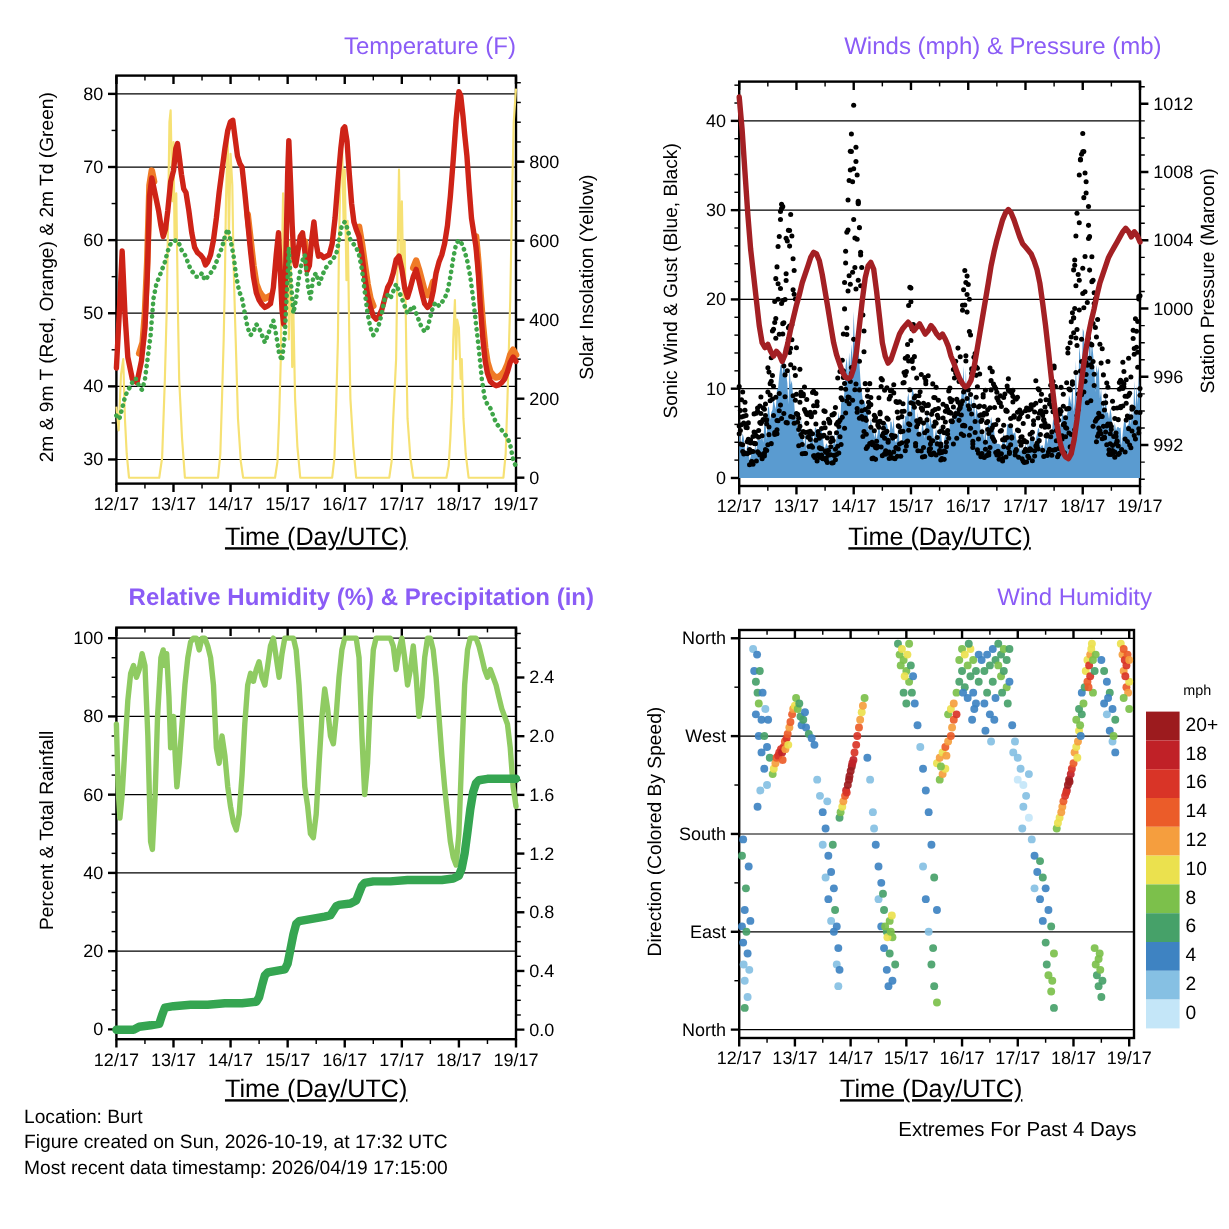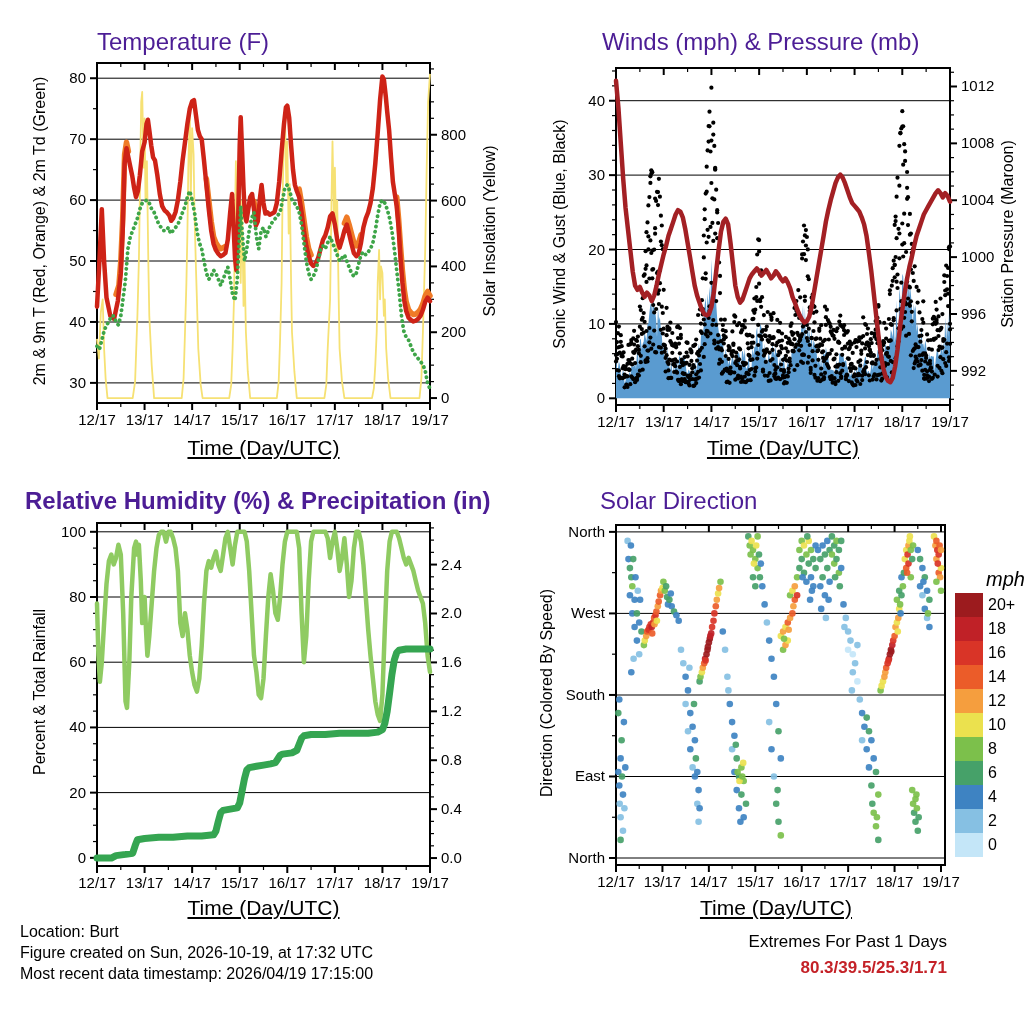--- a/index.html
+++ b/index.html
@@ -1,31 +1,31 @@
 <!DOCTYPE html>
 <html><head>
 <meta charset="utf-8">
 <style>
   html,body{margin:0;padding:0;background:#fff;}
   #page{position:relative;width:1024px;height:1024px;background:#fff;overflow:hidden;
         font-family:"Liberation Sans", sans-serif;color:#000;}
   #charts{position:absolute;left:0;top:0;}
-  .title{position:absolute;text-align:left;font-size:24px;color:#4c1d95;}
+  .title{position:absolute;text-align:right;font-size:20px;color:#8b5cf6;}
   .xlabel{position:absolute;text-align:center;font-size:21px;text-decoration:underline;}
   .ylabel{position:absolute;text-align:center;font-size:16px;transform:rotate(-90deg);transform-origin:center;}
   .footer-line{font-size:16px;line-height:21px;white-space:pre;}
   #footer{position:absolute;left:20px;top:921px;}
   #extremes{position:absolute;left:555px;top:929px;width:392px;text-align:right;}
   .ext-line{font-size:17px;line-height:26px;}
   .ext-values{font-weight:bold;}
   #colorbar{position:absolute;left:955px;top:593px;}
   .cb-cell{width:28px;height:24px;}
   .cb-labels{position:absolute;left:988px;top:593px;}
   .cb-label{position:absolute;left:0;width:44px;font-size:16px;}
-  #cb-title{position:absolute;left:986px;top:568px;font-size:20px;font-style:italic;}
+  #cb-title{position:absolute;left:986px;top:568px;font-size:12px;}
 </style>
 </head>
 <body>
 
 <div id="page">
   <svg id="charts" width="1024" height="1024">
       <line x1="97" x2="430" y1="382.9" y2="382.9" stroke="#000" stroke-width="1"></line>
       <line x1="97" x2="430" y1="322.0" y2="322.0" stroke="#000" stroke-width="1"></line>
       <line x1="97" x2="430" y1="261.0" y2="261.0" stroke="#000" stroke-width="1"></line>
       <line x1="97" x2="430" y1="200.1" y2="200.1" stroke="#000" stroke-width="1"></line>
@@ -1834,21 +1834,21 @@
         <circle cx="937.8" cy="563.6" r="3.3" fill="#d93427" fill-opacity="0.92"></circle>
         <circle cx="940.1" cy="577.2" r="3.3" fill="#f59e3e" fill-opacity="0.92"></circle>
         <circle cx="936.4" cy="581.7" r="3.3" fill="#7cc04b" fill-opacity="0.92"></circle>
         <circle cx="941.0" cy="590.8" r="3.3" fill="#7cc04b" fill-opacity="0.92"></circle>
       </g>
     </svg>
 
   <div class="title" style="left:97px;width:333px;top:28px;">Temperature (F)</div>
   <div class="title" style="left:602px;width:366px;top:28px;">Winds (mph) &amp; Pressure (mb)</div>
   <div class="title" style="left:25px;width:470px;top:487px;font-weight:bold;">Relative Humidity (%) &amp; Precipitation (in)</div>
-  <div class="title" style="left:600px;width:360px;top:487px;">Solar Direction</div>
+  <div class="title" style="left:600px;width:360px;top:487px;">Wind Humidity</div>
 
   <div class="ylabel" style="left:-140px;top:222px;width:360px;">2m &amp; 9m T (Red, Orange) &amp; 2m Td (Green)</div>
   <div class="ylabel" style="left:310px;top:222px;width:360px;">Solar Insolation (Yellow)</div>
   <div class="ylabel" style="left:380px;top:225px;width:360px;">Sonic Wind &amp; Gust (Blue, Black)</div>
   <div class="ylabel" style="left:828px;top:225px;width:360px;">Station Pressure (Maroon)</div>
   <div class="ylabel" style="left:-140px;top:683px;width:360px;">Percent &amp; Total Rainfall</div>
   <div class="ylabel" style="left:367px;top:684px;width:360px;">Direction (Colored By Speed)</div>
 
   <div class="xlabel" style="left:97px;width:333px;top:436px;">Time (Day/UTC)</div>
   <div class="xlabel" style="left:600px;width:366px;top:436px;">Time (Day/UTC)</div>
@@ -1883,16 +1883,15 @@
       <div class="cb-label" style="top: 243px;">0</div>
     </div>
 
   <div id="footer">
     <div class="footer-line">Location: Burt</div>
     <div class="footer-line">Figure created on Sun, 2026-10-19, at 17:32 UTC</div>
     <div class="footer-line">Most recent data timestamp: 2026/04/19 17:15:00</div>
   </div>
 
   <div id="extremes">
-    <div class="ext-line">Extremes For Past 1 Days</div>
-    <div class="ext-line ext-values" id="ext-values" style="color: rgb(196, 33, 39);">80.3/39.5/25.3/1.71</div>
+    <div class="ext-line">Extremes For Past 4 Days</div>
   </div>
 </div>
 
 </body></html>

